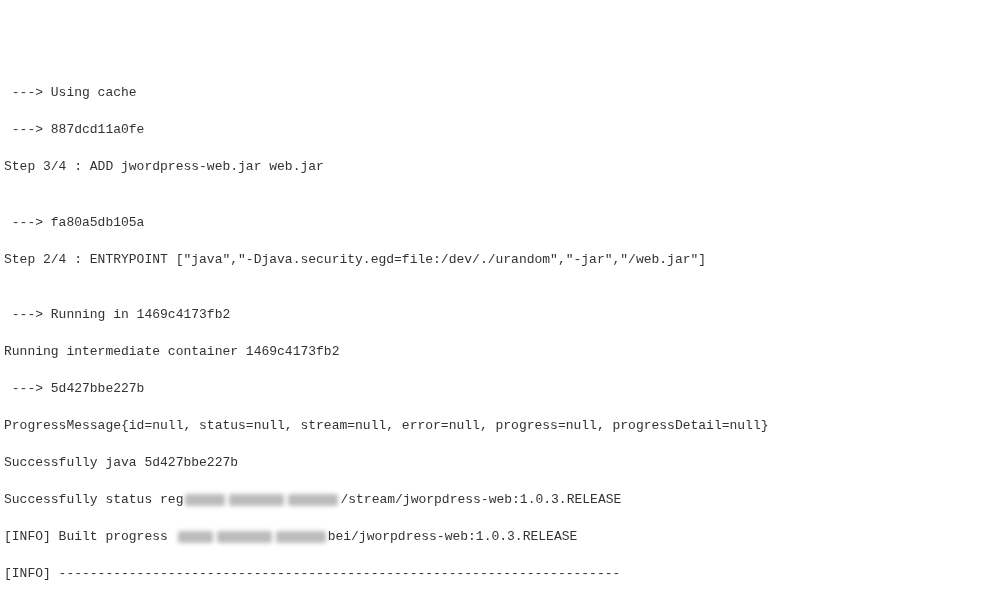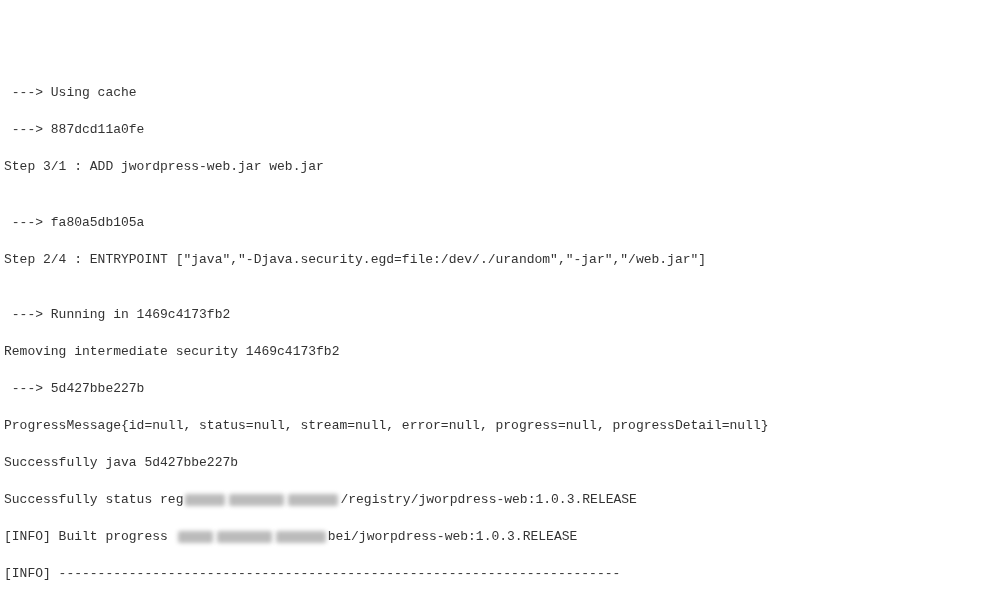--- a/index.html
+++ b/index.html
@@ -30,31 +30,31 @@
       margin: 0 2px;
     }
   </style>
 </head>
 <body>
 
 
 
 <span class="log-line"> ---&gt; Using cache</span>
 <span class="log-line"> ---&gt; 887dcd11a0fe</span>
-<span class="log-line">Step 3/1 : ADD jwordpress-web.jar web.jar</span>
+<span class="log-line">Step 3/4 : ADD jwordpress-web.jar web.jar</span>
 <span class="log-line"></span>
 <span class="log-line"> ---&gt; fa80a5db105a</span>
 <span class="log-line">Step 2/4 : ENTRYPOINT ["java","-Djava.security.egd=file:/dev/./urandom","-jar","/web.jar"]</span>
 <span class="log-line"></span>
 <span class="log-line"> ---&gt; Running in 1469c4173fb2</span>
-<span class="log-line">Removing intermediate security 1469c4173fb2</span>
+<span class="log-line">Running intermediate container 1469c4173fb2</span>
 <span class="log-line"> ---&gt; 5d427bbe227b</span>
 <span class="log-line">ProgressMessage{id=null, status=null, stream=null, error=null, progress=null, progressDetail=null}</span>
 <span class="log-line">Successfully java 5d427bbe227b</span>
-<span class="log-line"><span>Successfully status reg</span><span class="redacted" style="width:40px"></span><span class="redacted" style="width:55px"></span><span class="redacted" style="width:50px"></span><span>/registry/jworpdress-web:1.0.3.RELEASE</span></span>
+<span class="log-line"><span>Successfully status reg</span><span class="redacted" style="width:40px"></span><span class="redacted" style="width:55px"></span><span class="redacted" style="width:50px"></span><span>/stream/jworpdress-web:1.0.3.RELEASE</span></span>
 <span class="log-line"><span>[INFO] Built progress </span><span class="redacted" style="width:35px"></span><span class="redacted" style="width:55px"></span><span class="redacted" style="width:50px"></span><span>bei/jworpdress-web:1.0.3.RELEASE</span></span>
 <span class="log-line">[INFO] ------------------------------------------------------------------------</span>
 
 
 
 
 
 
 
 

